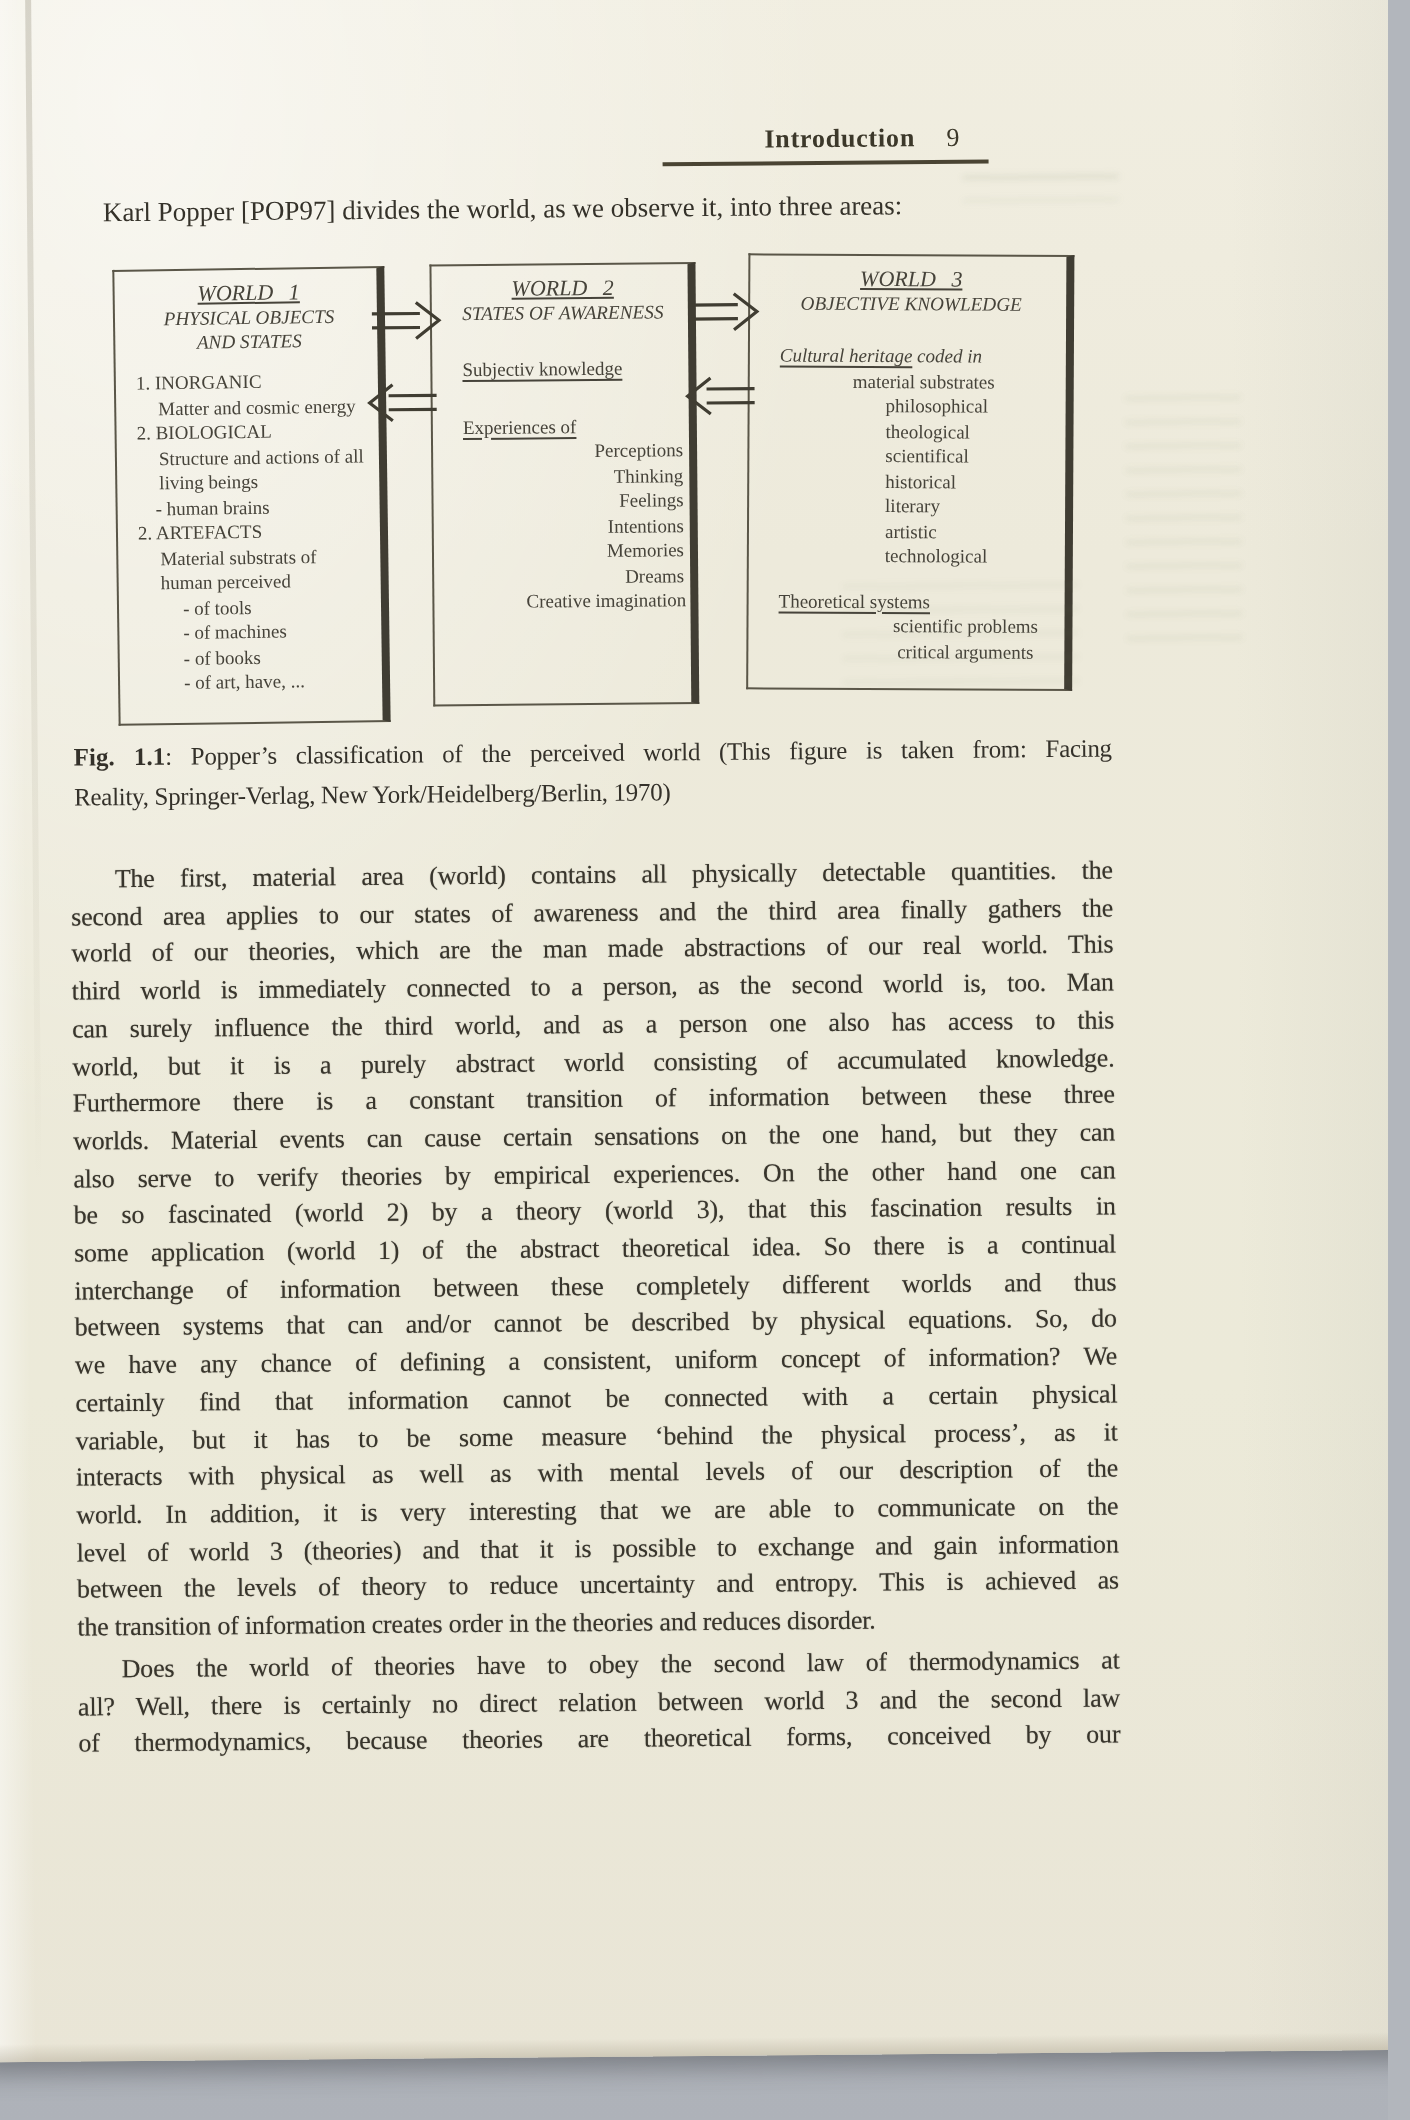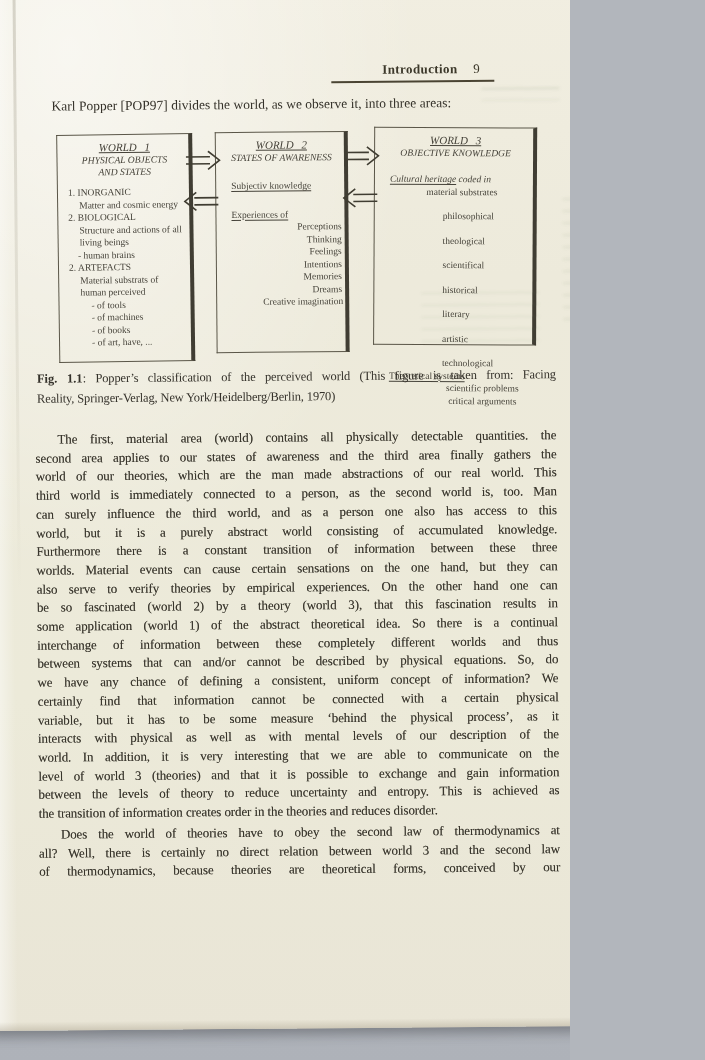--- a/index.html
+++ b/index.html
@@ -1,17 +1,17 @@
 <!DOCTYPE html>
 <html><head>
 <meta charset="utf-8">
 <style>
   html,body{margin:0;padding:0;}
   body{width:705px;height:1060px;overflow:hidden;background:#b2b6bc;font-family:"Liberation Serif",serif;}
-  .photo{position:relative;width:570px;height:1060px;overflow:hidden;
+  .photo{position:relative;width:694px;height:1060px;overflow:hidden;
     background:linear-gradient(180deg,#b0b4bb 0%,#b6bac0 60%,#aeb2b9 100%);}
   .page{position:absolute;left:-15px;top:-15px;width:737px;height:1043px;
     transform:rotate(-0.5deg);transform-origin:50% 50%;
     background:
       radial-gradient(ellipse at 12% 6%, rgba(255,255,255,.55), rgba(255,255,255,0) 38%),
       linear-gradient(270deg, rgba(185,185,172,.20), rgba(185,185,172,0) 14%),
       linear-gradient(180deg,#f1eee1 0%,#edeadb 28%,#ecead9 68%,#e9e5d6 100%);
     box-shadow:0 6px 12px rgba(50,52,58,.40);
     color:#38352c;}
   .page::after{content:"";position:absolute;left:0;right:0;bottom:0;height:9px;
@@ -37,23 +37,23 @@
   .us{text-decoration:underline;text-underline-offset:1.5px;}
   .wt{text-align:center;font-style:italic;font-size:11px;line-height:14px;text-decoration:underline;word-spacing:5px;white-space:nowrap;}
   .ws{text-align:center;font-style:italic;font-size:9.6px;line-height:12px;}
   .n{padding-left:4px;}
   .d1{padding-left:15px;}
   .da{padding-left:13px;}
   .d2{padding-left:26px;}
   .l{padding-left:9px;}
   .l2{padding-left:13px;text-align:center;}
   .m{padding-left:40px;text-align:right;}
-  .q{padding-left:62px;margin-top:12px;}
+  .q{padding-left:62px;}
   .q2{padding-left:56px;text-align:center;}
-  .mt8{margin-top:8px;} .mt10{} .mt14{margin-top:14px;font-style:italic;} .mt16{margin-top:16px;}
+  .mt8{margin-top:8px;} .mt10{margin-top:10px;} .mt14{margin-top:14px;font-style:italic;} .mt16{margin-top:16px;}
 
   .arr{position:absolute;}
   .a1r{left:203px;top:164px;}
   .a1l{left:201px;top:205px;}
   .a2r{left:362px;top:161px;}
   .a2l{left:360px;top:203px;}
 
   .cap{position:absolute;left:53px;top:381px;width:519px;font-size:12.5px;line-height:20px;letter-spacing:-0.15px;color:#34312a;}
   .cap1{text-align:justify;text-align-last:justify;}
   .cap1 b{letter-spacing:0;}

